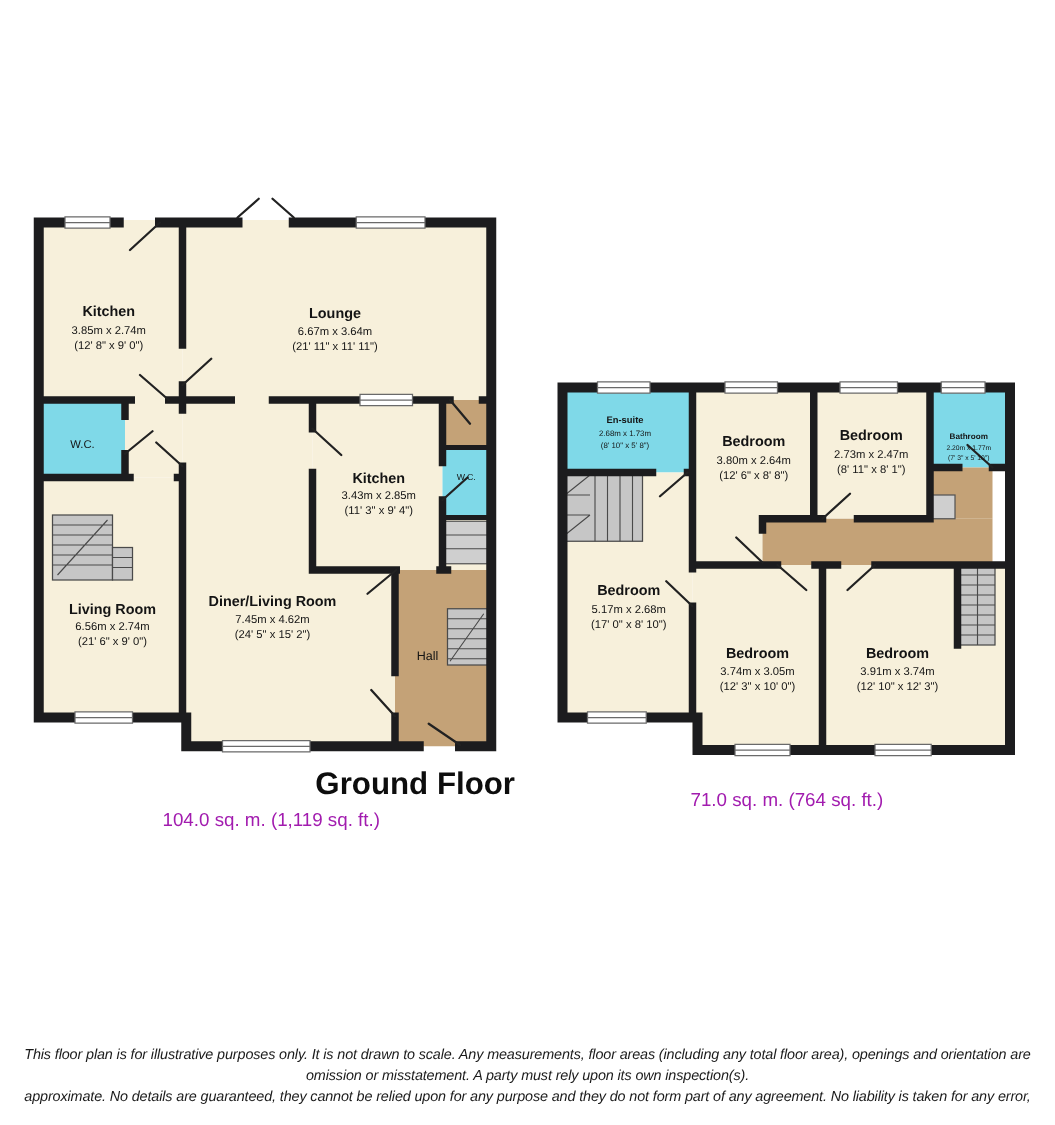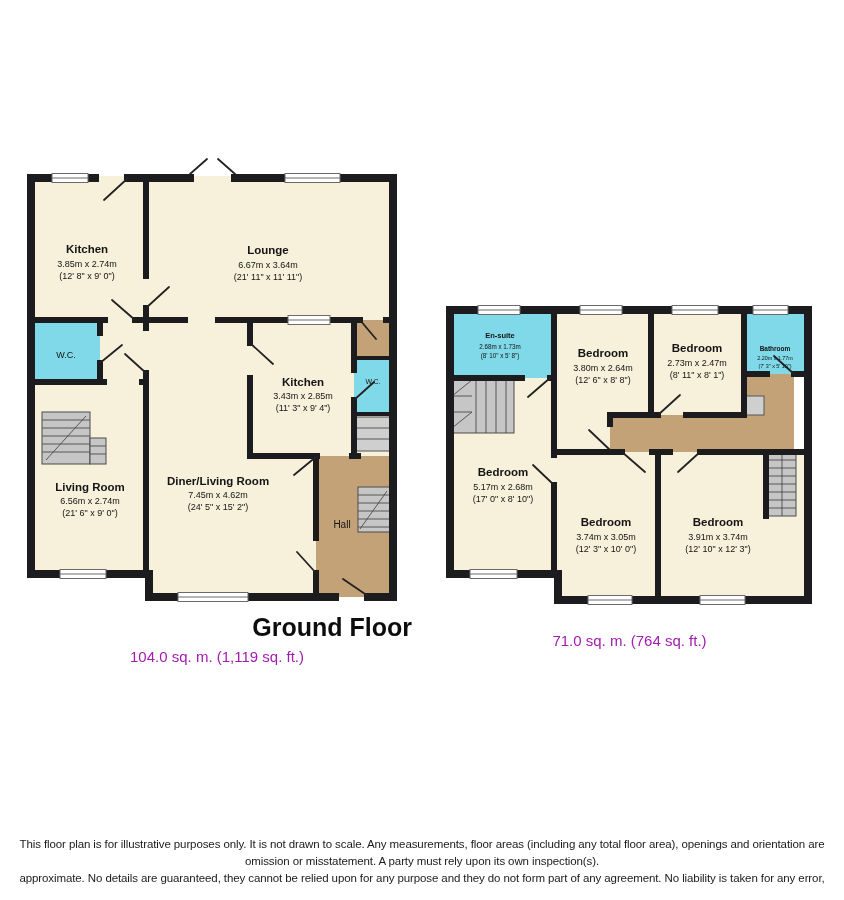--- a/index.html
+++ b/index.html
@@ -22,21 +22,21 @@
   .door{stroke:#222;stroke-width:1.8;fill:none;stroke-linecap:round;}
   .win rect{fill:#fff;stroke:#6a6a6a;stroke-width:1;}
   .win line{stroke:#6a6a6a;stroke-width:1;}
   .stair{fill:#c6c6c6;stroke:#4a4a4a;stroke-width:1;}
   .tread{stroke:#4a4a4a;stroke-width:0.9;fill:none;}
   .appl{fill:#cfcfcf;stroke:#555;stroke-width:1;}
   .floor-title{position:absolute;text-align:right;font-weight:700;font-size:25px;color:#0d0d0d;}
   .floor-area{position:absolute;text-align:center;font-size:15px;color:#a21caf;}
   .disclaimer{position:absolute;left:0;top:836px;width:844px;text-align:center;
               font-size:11.5px;line-height:17px;letter-spacing:-0.1px;color:#1a1a1a;}
-  .disclaimer div{white-space:nowrap;}
+  .disclaimer div{white-space:nowrap;font-style:italic;}
 </style>
 </head>
 <body>
 
 <div class="page">
 
   <svg class="plan" style="left:22px;top:154px;" width="380" height="449" viewBox="0 -14 380 449">
 
     <g>
       <rect x="8" y="8" width="116" height="146" fill="#F7F0DB"></rect>

